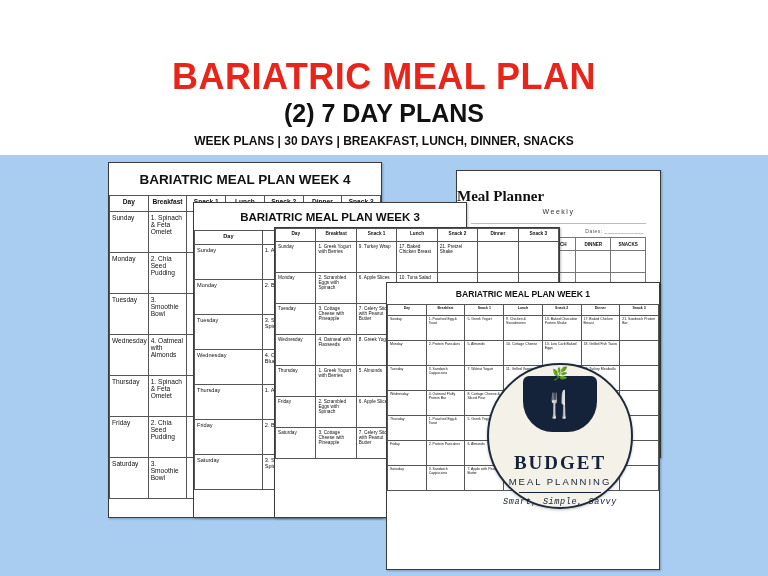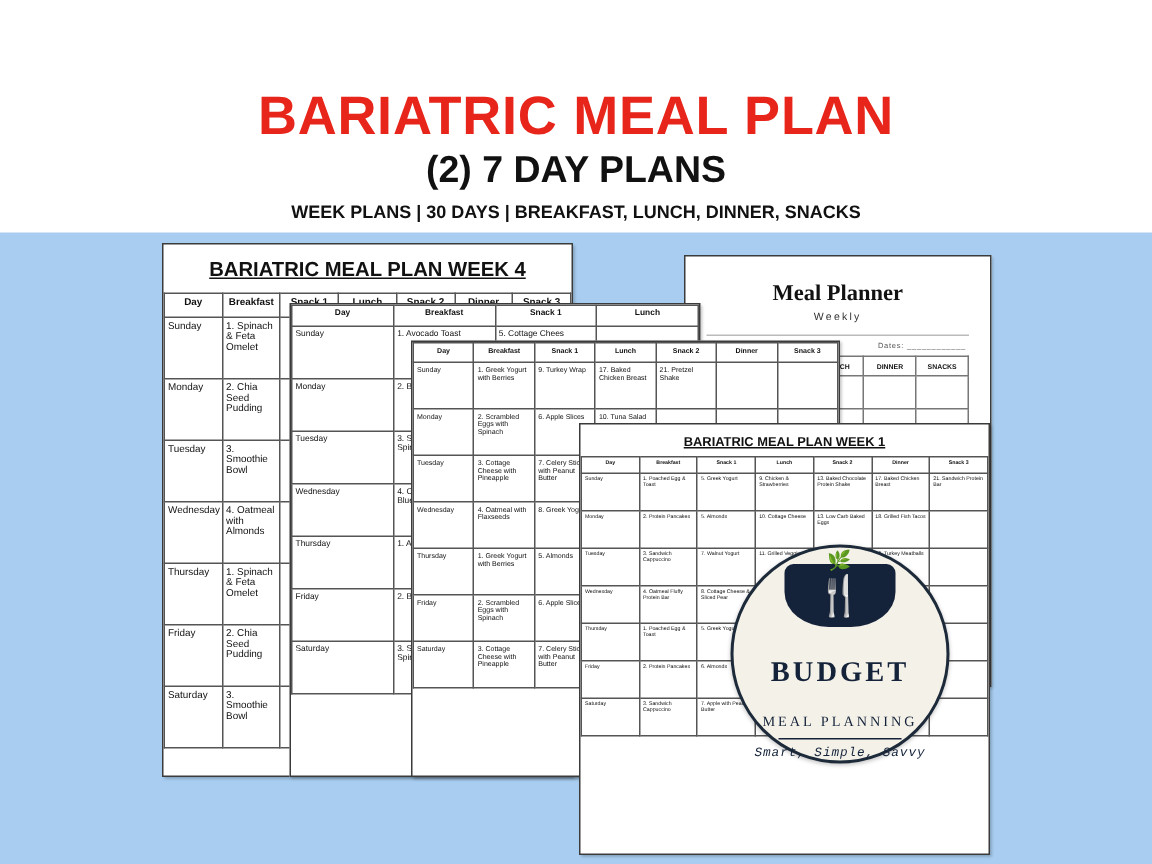--- a/index.html
+++ b/index.html
@@ -27,21 +27,21 @@
     font-size:12px; font-weight:bold; color:#111; margin-top:8px; line-height:1.1;
   }
 
   
   .sheet {
     position:absolute; background:#fff; border:1px solid #3b3b3b;
     box-shadow:1px 1px 2px rgba(0,0,0,.25);
     overflow:hidden;
   }
   .sheet-title {
-    text-align:center; font-weight:bold; color:#111;text-decoration:underline;
+    text-align:center; font-weight:bold; color:#111;
   }
   table.mp { border-collapse:collapse; width:100%; table-layout:fixed; }
   table.mp th, table.mp td {
     border:1px solid #555; vertical-align:top;
     padding:2px 2px; color:#111; line-height:1.08;
     overflow:hidden;
   }
   table.mp th { font-weight:bold; }
 
   
@@ -68,21 +68,21 @@
   
   #sheet-w1 { left:386px; top:282px; width:274px; height:288px; }
   #sheet-w1 .sheet-title { font-size:8.6px; padding:6px 0 5px; }
   #sheet-w1 table.mp { font-size:3.5px; }
   #sheet-w1 th { height:11px; }
   #sheet-w1 td { height:25px; }
 
   
   #sheet-planner { left:456px; top:170px; width:205px; height:288px; }
   .planner-title {
-    text-align:center; font-weight:bold; font-size:15px; color:#111;
+    font-weight:bold; font-size:15px; color:#111;
     margin-top:17px; font-family:"Liberation Serif", serif;
   }
   .planner-sub {
     text-align:center; font-size:7px; color:#333; margin-top:3px; letter-spacing:1.5px;
   }
   .planner-rule { height:1px; background:#bbb; margin:8px 14px 0; }
   .planner-dates { text-align:right; font-size:5px; color:#555; margin:4px 16px 3px 0; letter-spacing:.5px;}
   table.planner { border-collapse:collapse; width:calc(100% - 28px); margin:0 14px; table-layout:fixed; }
   table.planner th, table.planner td { border:1px solid #777; height:22px; }
   table.planner th { font-size:4.6px; font-weight:bold; color:#111; height:13px; }
@@ -105,21 +105,21 @@
   .logo-leaf {
     position:absolute; top:-9px; left:50%; transform:translateX(-50%);
     font-size:13px; color:#7aa05a; line-height:1;
   }
   .logo-util { font-size:26px; color:#c9a227; line-height:1; }
   .logo-budget {
     font-size:19px; font-weight:bold; color:#14233a; letter-spacing:2px; margin-top:20px;
     font-family:"Liberation Serif", serif;
   }
   .logo-meal {
-    font-size:9.5px; color:#14233a; letter-spacing:2px; margin-top:17px;font-family:Liberation Serif, serif;
+    font-size:9.5px; color:#14233a; letter-spacing:2px; margin-top:2px;
   }
   .logo-line { width:82px; height:1px; background:#14233a; margin-top:5px; }
   .logo-tag {
     font-size:8.5px; color:#14233a; margin-top:4px; font-style:italic; letter-spacing:.6px;font-family:Liberation Mono, monospace;
   }
 </style>
 </head>
 <body>
 
 <div class="top-band"></div>
@@ -275,20 +275,21 @@
           <td></td>
           <td></td>
           <td></td>
           <td></td>
         </tr>
       </tbody>
   </table>
 </div>
 
 <div class="sheet" id="sheet-w3">
+  <div class="sheet-title">BARIATRIC MEAL PLAN WEEK 3</div>
   <table class="mp">
     <thead>
         <tr>
           <th>Day</th>
           <th>Breakfast</th>
           <th>Snack 1</th>
           <th>Lunch</th>
         </tr>
       </thead>
     <tbody>

